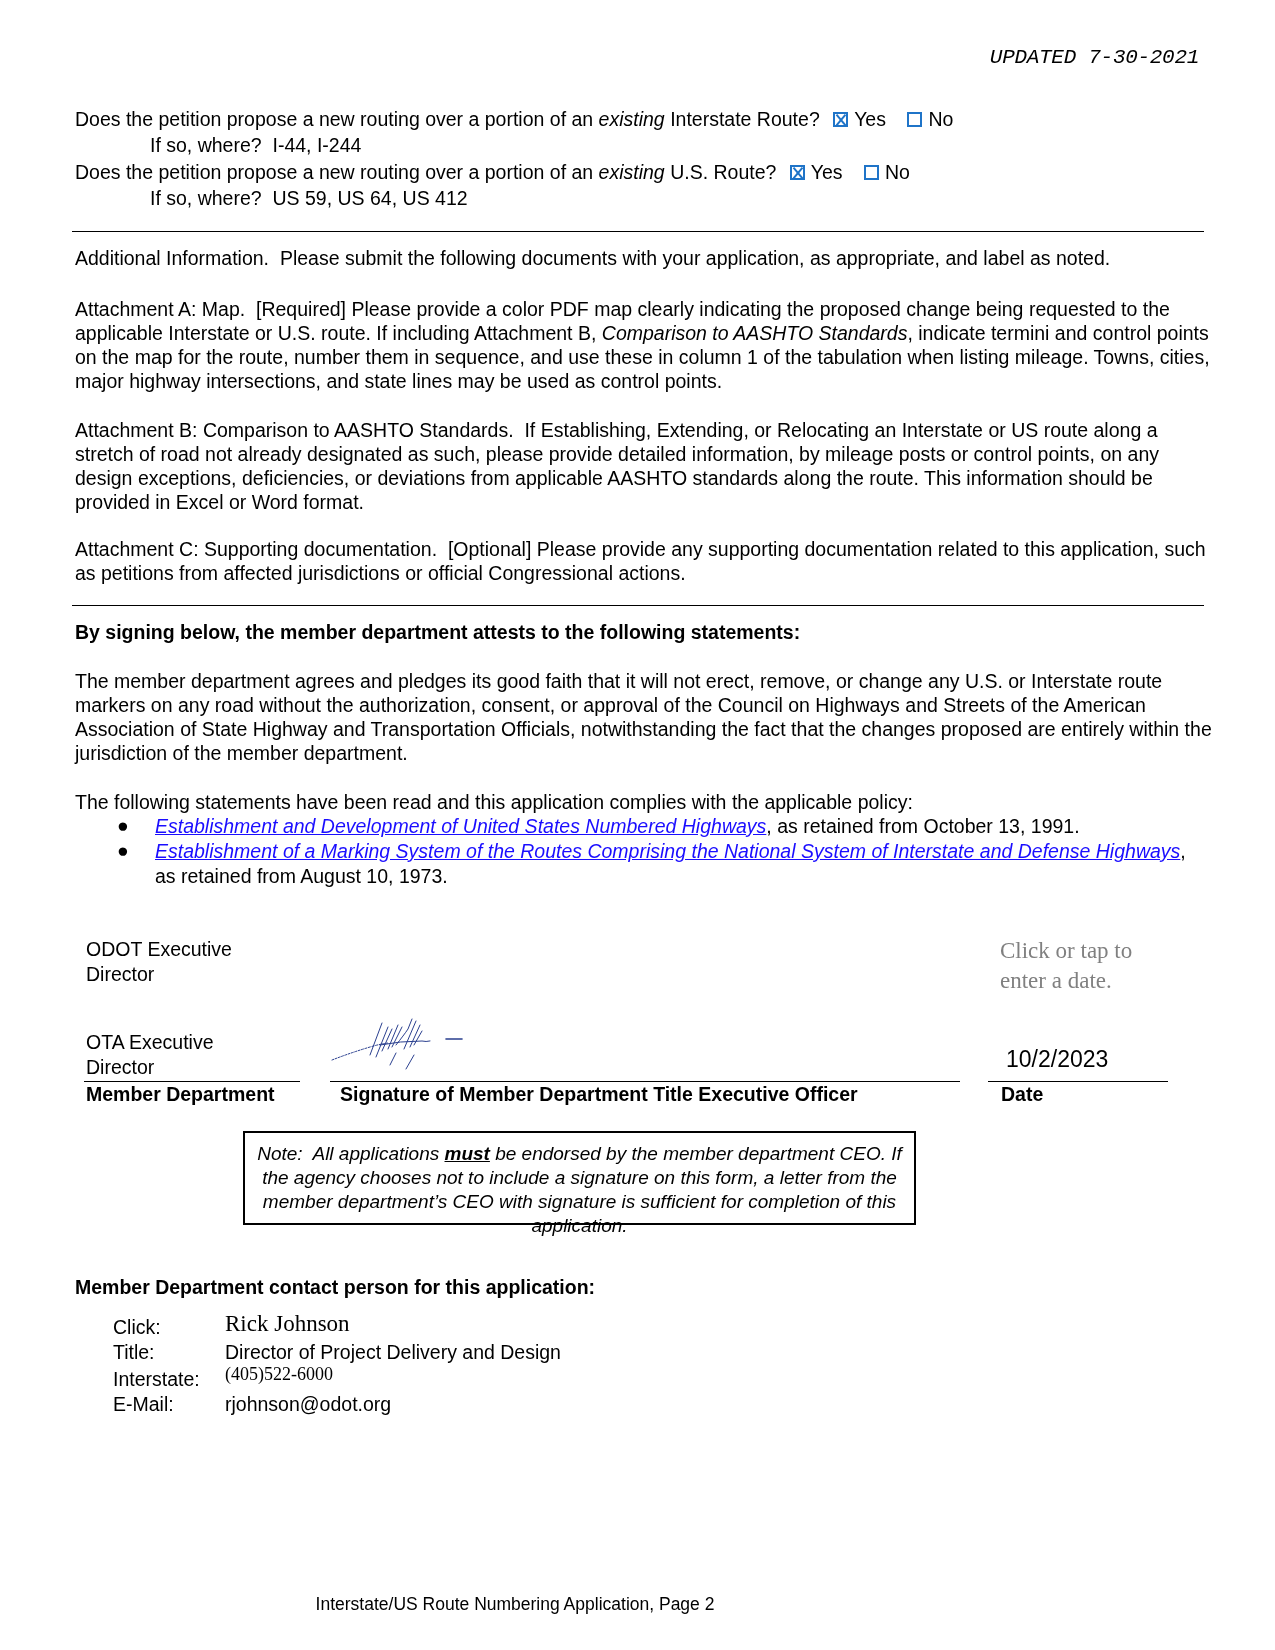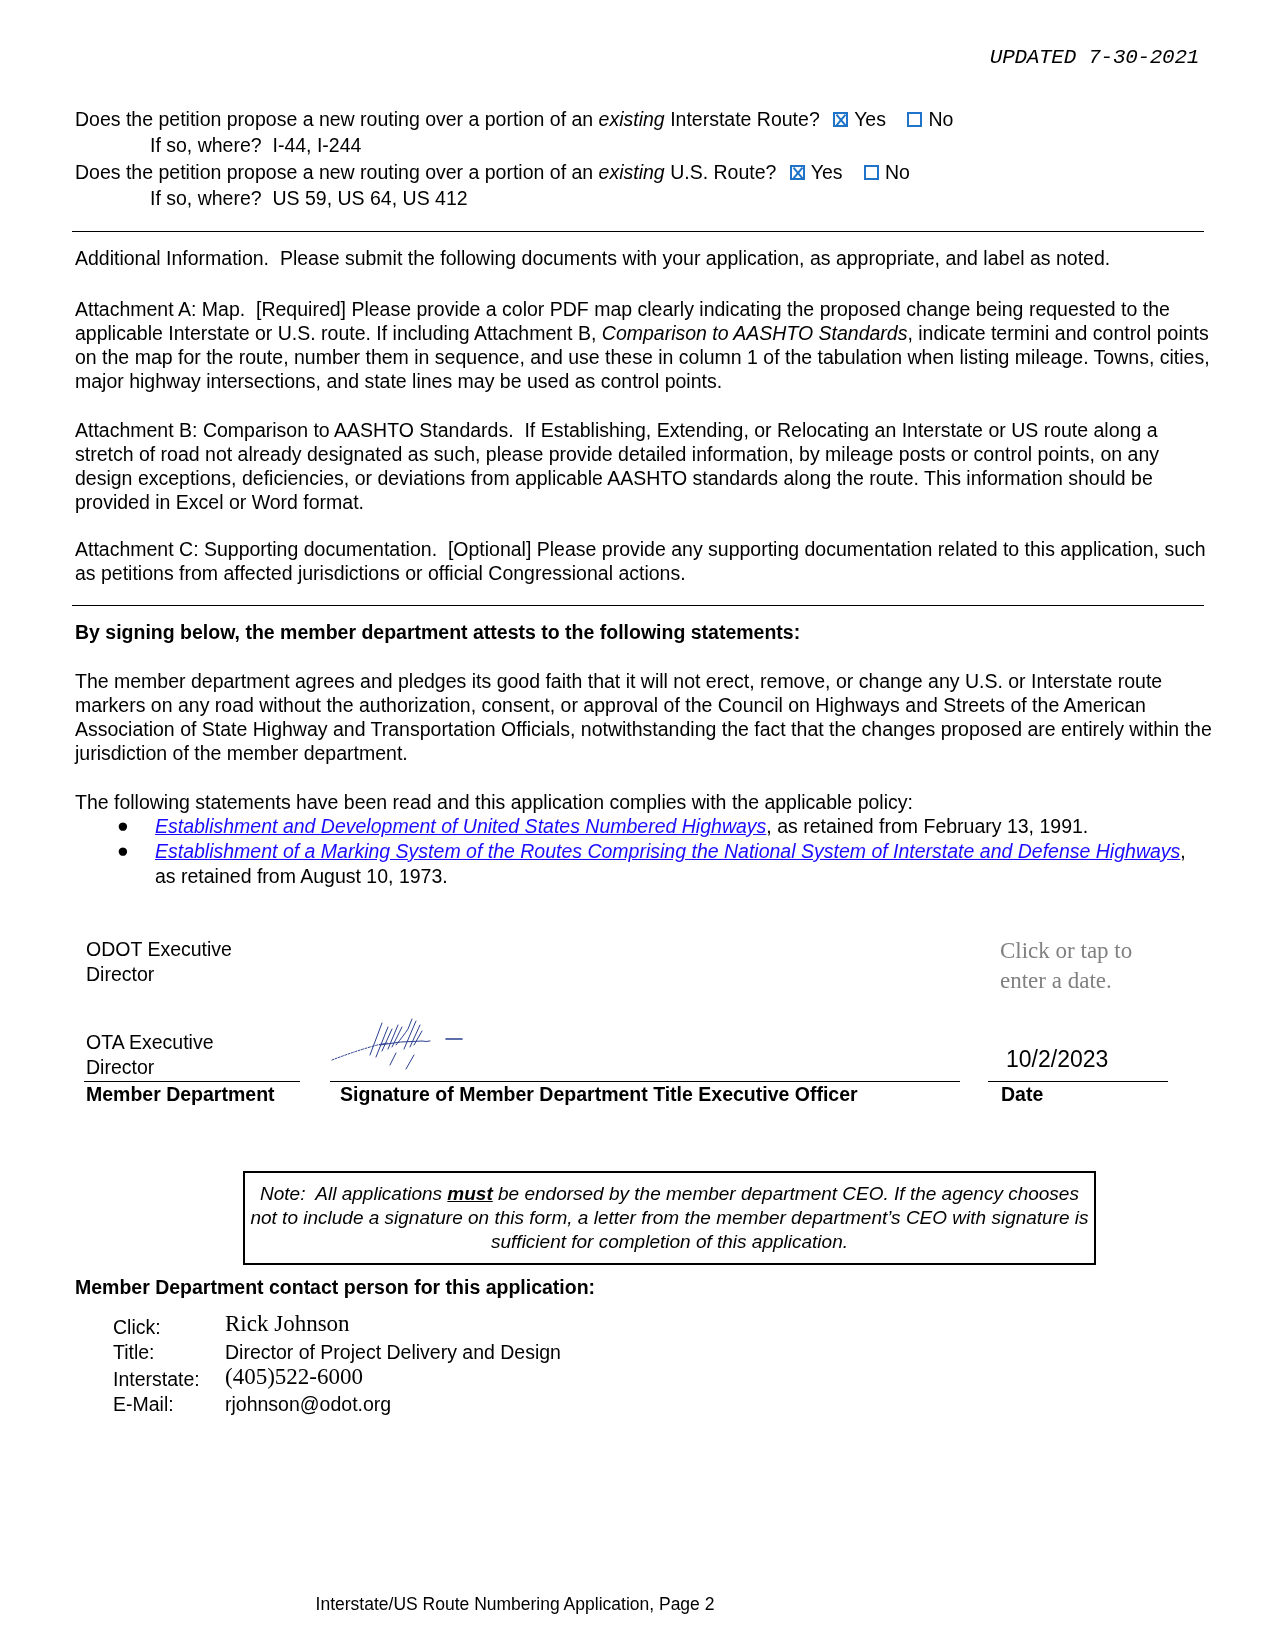--- a/index.html
+++ b/index.html
@@ -15,22 +15,22 @@
   .cb.checked::before { transform: rotate(40deg); }
   .cb.checked::after { transform: rotate(-40deg); }
   .rule { position: absolute; left: 72px; width: 1132px; height: 0; border-top: 1.3px solid #000; }
   .para { position: absolute; left: 75px; width: 1140px; line-height: 24px; white-space: normal; }
   b { font-weight: normal; }
   a.link { color: #1a0dff; font-style: italic; text-decoration: underline; }
   .bullet { position: absolute; left: 117px; }
   .bullet-text { position: absolute; left: 155px; width: 1040px; line-height: 25px; white-space: normal; }
   .sigline { position: absolute; height: 0; border-top: 1.3px solid #000; top: 1081px; }
   .datehint { color: #808080; font-family: "Liberation Serif", serif; font-size: 23px; line-height: 30px; }
-  .note { position: absolute; left: 243px; top: 1131px; width: 853px; height: 94px; border: 2px solid #000; box-sizing: border-box;
-          text-align: center; font-style: italic; font-size: 19px; line-height: 24px; padding-top: 9px; margin-top: 40px; }
+  .note { position: absolute; left: 243px; top: 1131px; width: 673px; height: 94px; border: 2px solid #000; box-sizing: border-box;
+          text-align: center; font-style: italic; font-size: 19px; line-height: 24px; padding-top: 9px; }
   .note .must { font-weight: bold; text-decoration: underline; }
   .contact-label { position: absolute; left: 113px; }
   .contact-value { position: absolute; left: 225px; }
   .footer { top: 1594px; left: 0; width: 1030px; text-align: center; font-size: 17.5px; }
 </style>
 </head>
 <body>
 
 <div class="abs updated">UPDATED 7-30-2021</div>
 
@@ -69,21 +69,21 @@
 </div>
 
 <div class="rule" style="top:605px;"></div>
 
 <div class="para" style="top:620px; font-weight:bold;">By signing below, the member department attests to the following statements:</div>
 <div class="para" style="top:669px;">The member department agrees and pledges its good faith that it will not erect, remove, or change any U.S. or Interstate route markers on any road without the authorization, consent, or approval of the Council on Highways and Streets of the American Association of State Highway and Transportation Officials, notwithstanding the fact that the changes proposed are entirely within the jurisdiction of the member department.</div>
 <div class="para" style="top:790px;">The following statements have been read and this application complies with the applicable policy:</div>
 
 <div class="bullet" style="top:814px;">●</div>
 <div class="bullet-text" style="top:814px;">
-  <a class="link">Establishment and Development of United States Numbered Highways</a><span>, as retained from February 13, 1991.</span>
+  <a class="link">Establishment and Development of United States Numbered Highways</a><span>, as retained from October 13, 1991.</span>
 </div>
 <div class="bullet" style="top:839px;">●</div>
 <div class="bullet-text" style="top:839px;">
   <a class="link">Establishment of a Marking System of the Routes Comprising the National System of Interstate and Defense Highways</a><span>, as retained from August 10, 1973.</span>
 </div>
 
 <div class="abs" style="left:86px; top:937px; width:170px; white-space:normal; line-height:25px;">ODOT Executive Director</div>
 <div class="abs datehint" style="left:1000px; top:936px; width:160px; white-space:normal;">Click or tap to enter a date.</div>
 
 <div class="abs" style="left:86px; top:1030px; width:160px; white-space:normal; line-height:25px;">OTA Executive Director</div>
@@ -113,18 +113,18 @@
 
 <div class="abs" style="left:75px; top:1276px; font-weight:bold;">Member Department contact person for this application:</div>
 
 <div class="contact-label" style="top:1316px;">Click:</div>
 <div class="contact-value serif" style="top:1311px; font-size:23px;">Rick Johnson</div>
 
 <div class="contact-label" style="top:1341px;">Title:</div>
 <div class="contact-value" style="top:1341px;">Director of Project Delivery and Design</div>
 
 <div class="contact-label" style="top:1368px;">Interstate:</div>
-<div class="contact-value serif" style="top:1364px; font-size:23px;">(405)522-6000</div>
+<div class="contact-value serif" style="top:1364px; font-size:18px;">(405)522-6000</div>
 
 <div class="contact-label" style="top:1393px;">E-Mail:</div>
 <div class="contact-value" style="top:1393px;">rjohnson@odot.org</div>
 
 <div class="abs footer">Interstate/US Route Numbering Application,  Page 2</div>
 
 </body></html>

